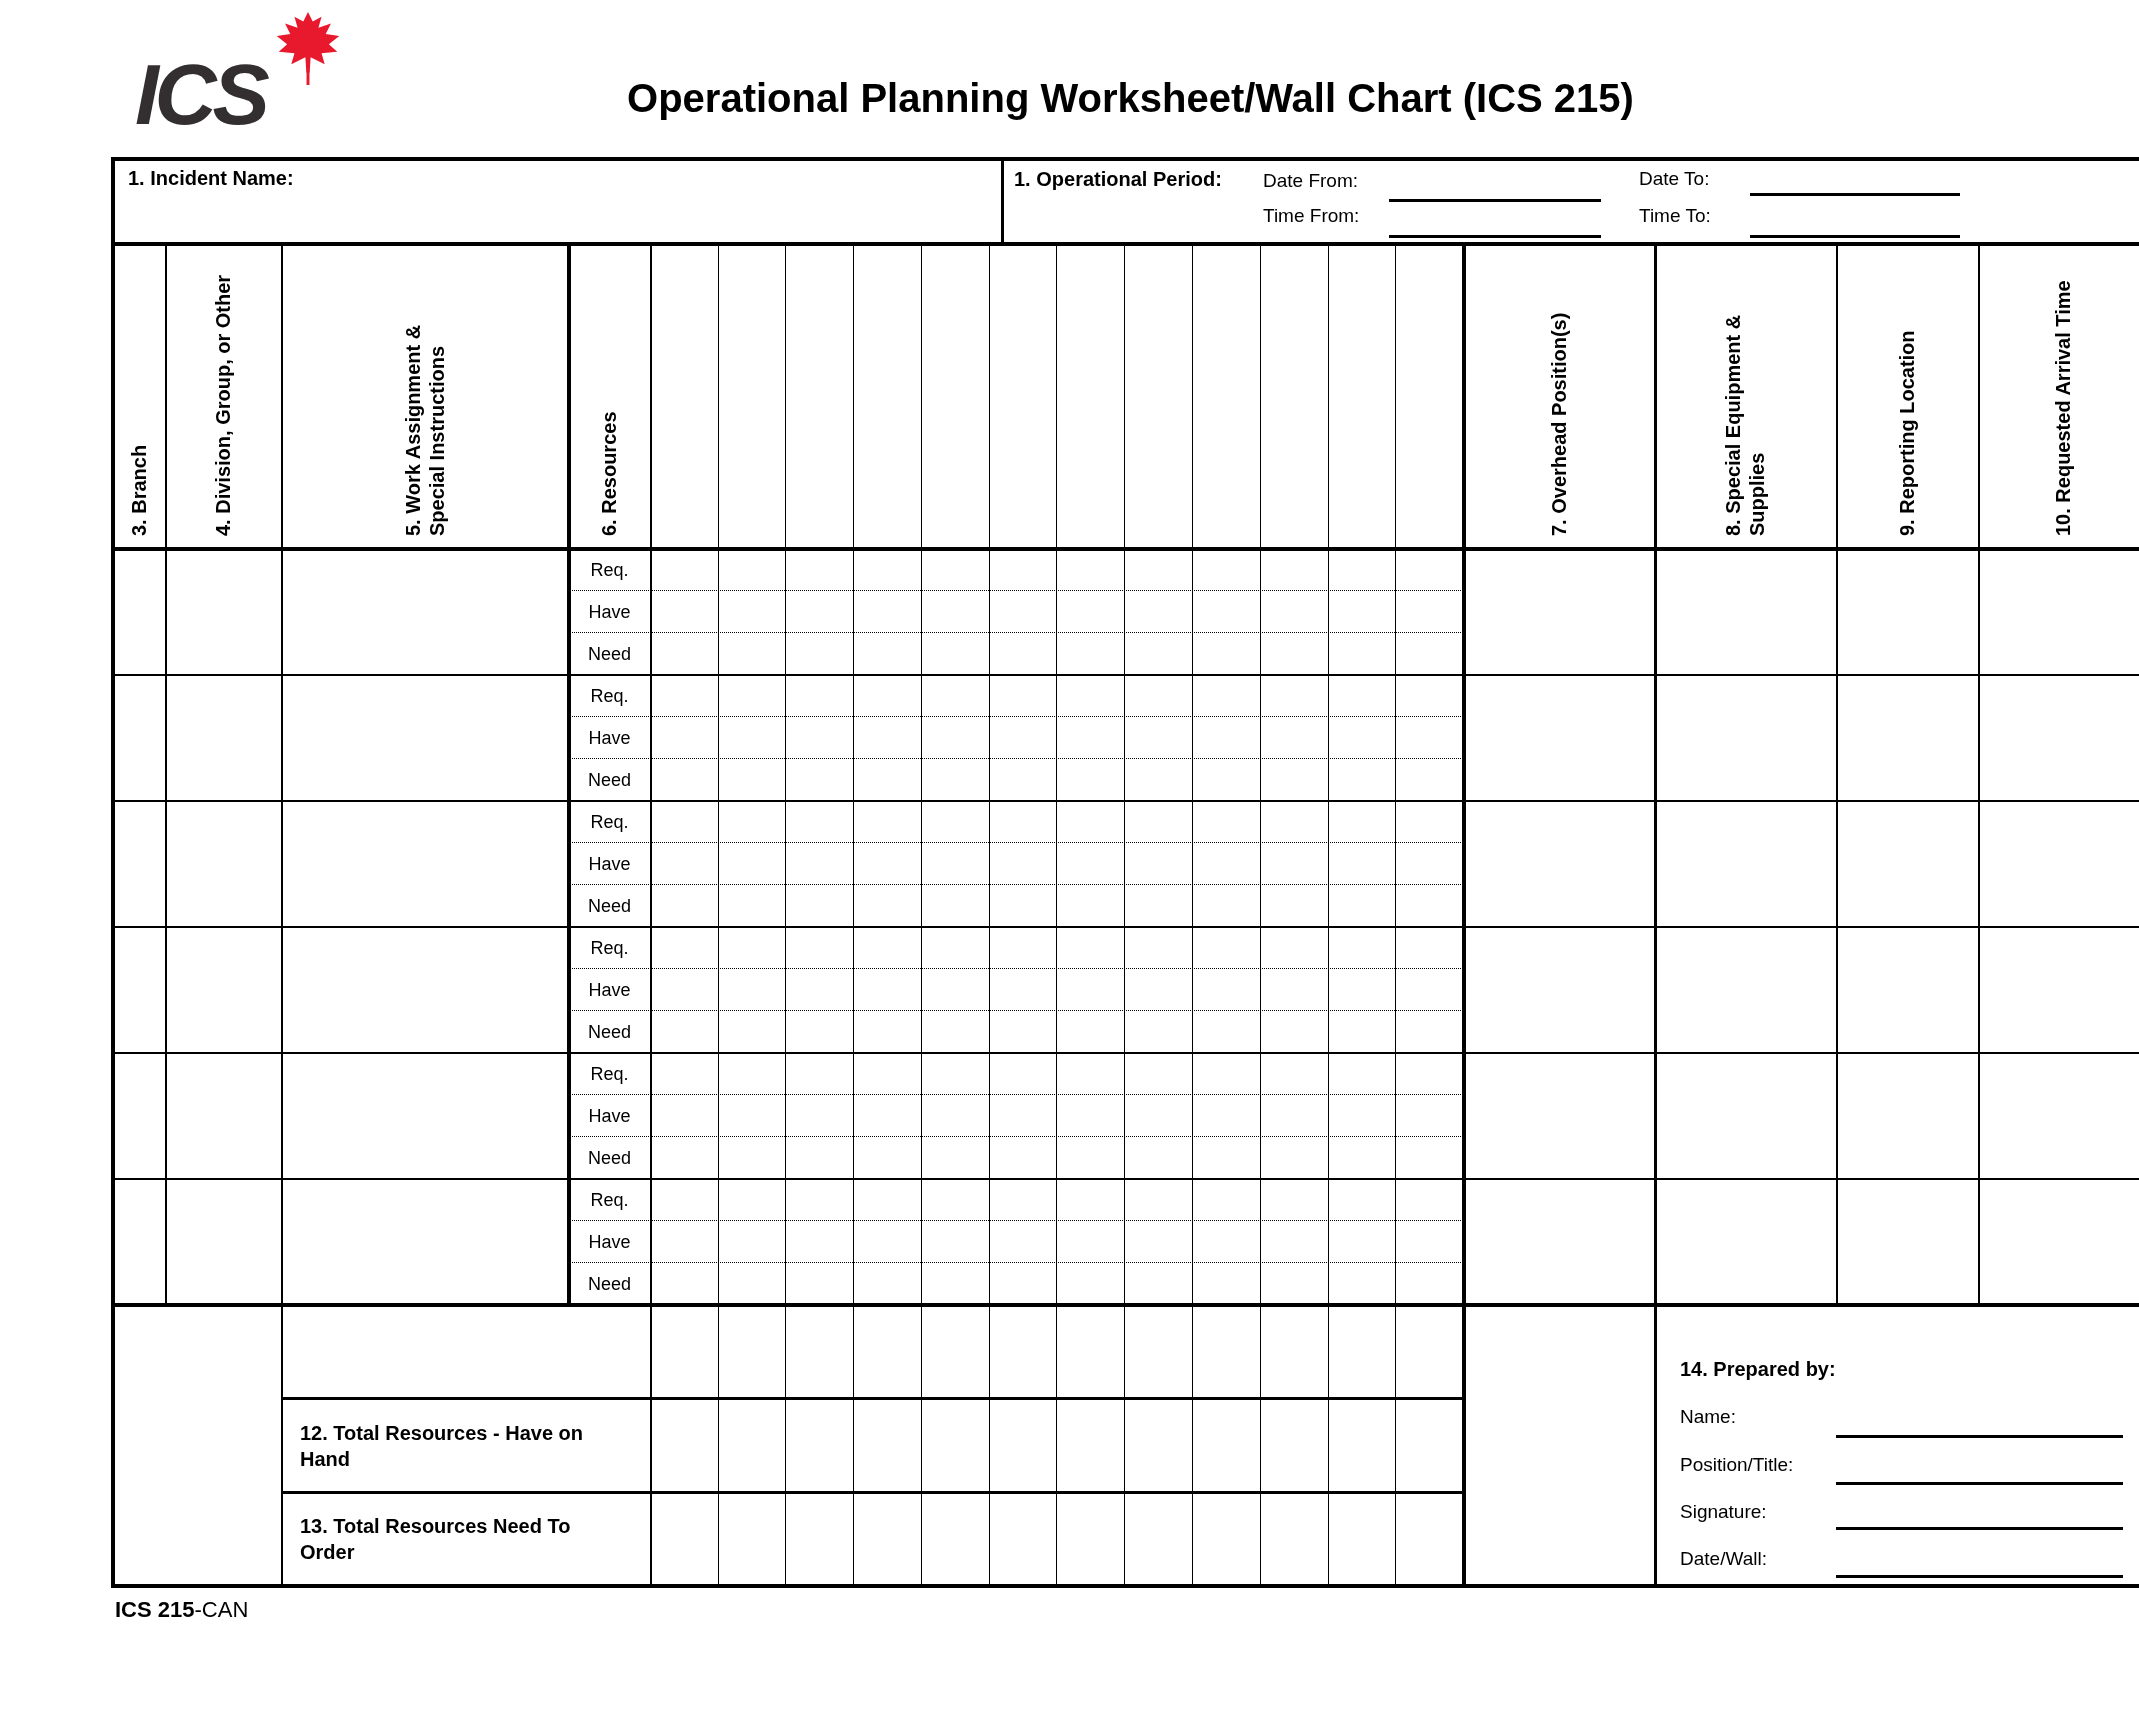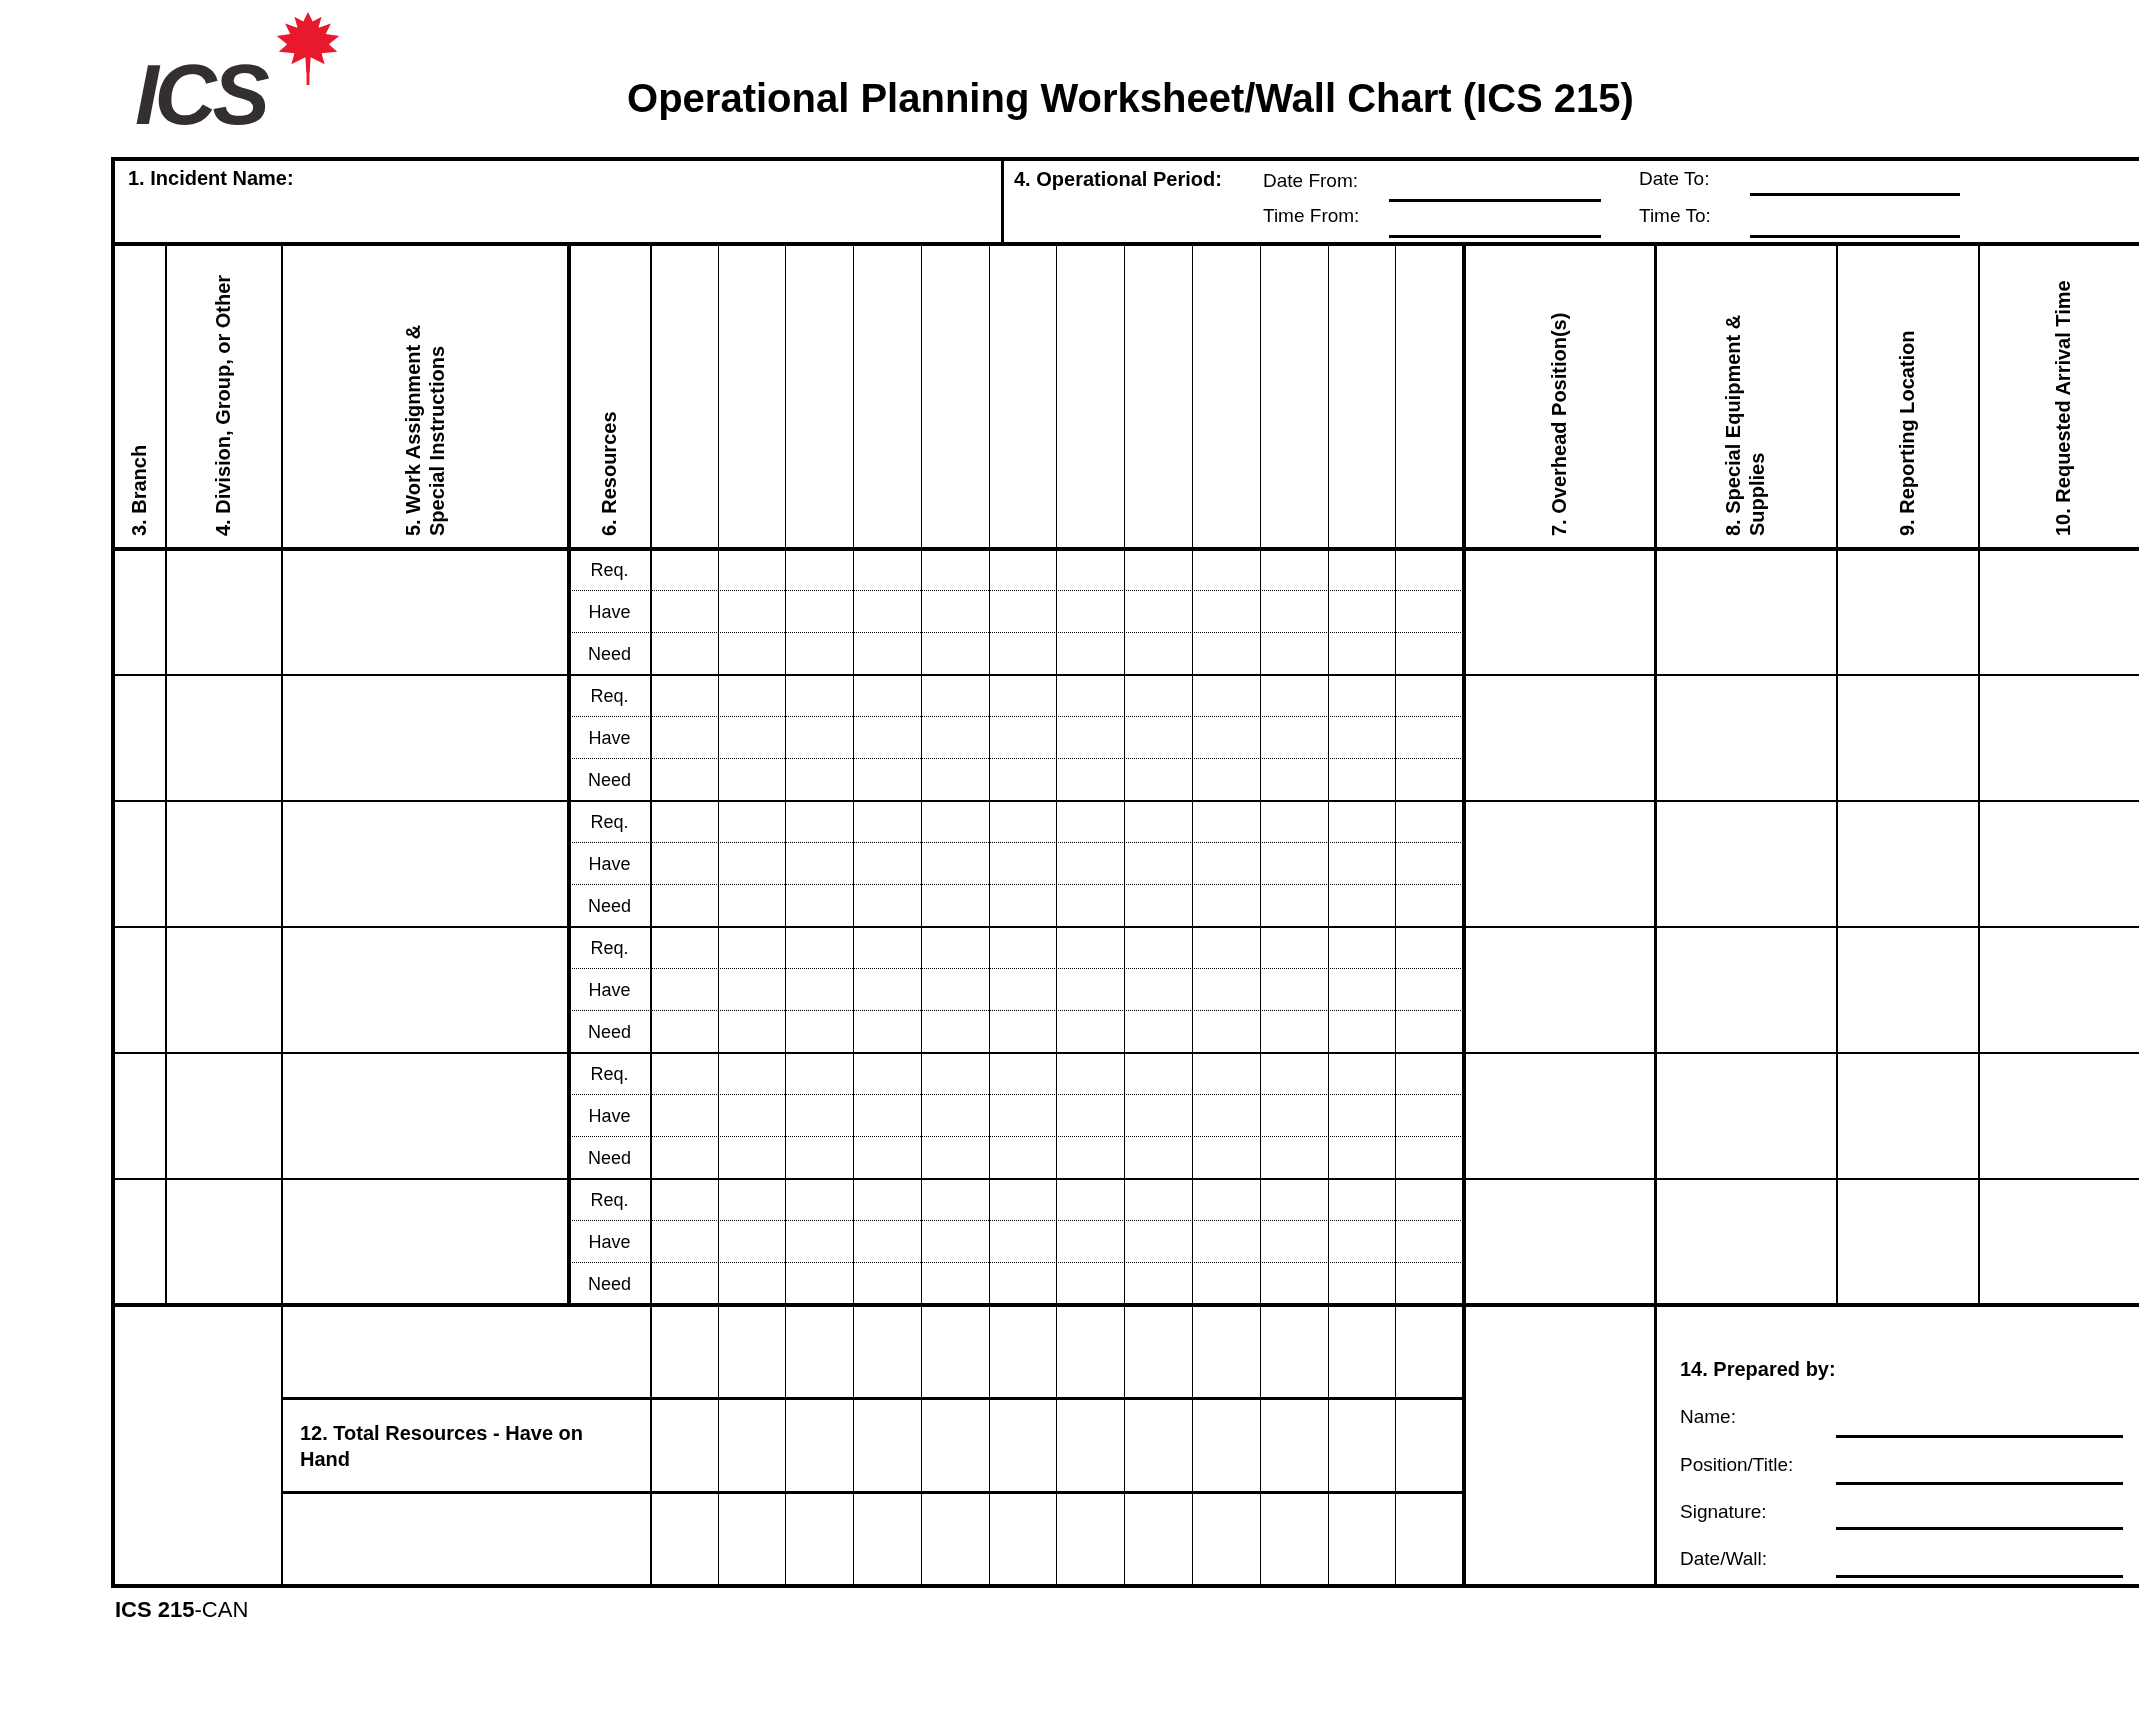--- a/index.html
+++ b/index.html
@@ -44,21 +44,21 @@
     </svg>
   </div>
 
   <div class="title">Operational Planning Worksheet/Wall Chart (ICS 215)</div>
 
   <div class="form-border"></div>
 
   <div class="box-label" style="left:128px;top:167px;">1. Incident Name:</div>
   <div class="region" style="left:124px;top:190px;width:873px;height:49px;"></div>
 
-  <div class="box-label" style="left:1014px;top:168px;">4. Operational Period:</div>
+  <div class="box-label" style="left:1014px;top:168px;">1. Operational Period:</div>
   <div class="field-label" style="left:1263px;top:170px;">Date From:</div>
   <div class="underline" style="left:1389px;top:199px;width:212px;"></div>
   <div class="field-label" style="left:1639px;top:168px;">Date To:</div>
   <div class="underline" style="left:1750px;top:193px;width:210px;"></div>
   <div class="field-label" style="left:1263px;top:205px;">Time From:</div>
   <div class="underline" style="left:1389px;top:235px;width:212px;"></div>
   <div class="field-label" style="left:1639px;top:205px;">Time To:</div>
   <div class="underline" style="left:1750px;top:235px;width:210px;"></div>
 
   <div class="vlabel" style="left:113px;top:536px;width:265px;height:53px;">
@@ -92,20 +92,23 @@
   <div class="region" style="left:282px;top:549px;width:288px;height:755px;"></div>
   <div class="region" style="left:651px;top:549px;width:813px;height:755px;"></div>
   <div class="region" style="left:1464px;top:549px;width:192px;height:755px;"></div>
   <div class="region" style="left:1655px;top:549px;width:181px;height:755px;"></div>
   <div class="region" style="left:1837px;top:549px;width:142px;height:755px;"></div>
   <div class="region" style="left:1979px;top:549px;width:170px;height:755px;"></div>
   <div class="region" style="left:651px;top:1305px;width:813px;height:281px;"></div>
 
   <div class="total-label-cell" style="left:300px;top:1399px;width:325px;height:94px;">
     <div class="total-label">12. Total Resources - Have on Hand</div>
+    </div>
+  <div class="total-label-cell" style="left:300px;top:1492px;width:325px;height:93px;">
+    <div class="total-label">13. Total Resources Need To Order</div>
     </div>
 
   <div class="prep-title" style="left:1680px;top:1333px;">14. Prepared by:</div>
   <div class="prep-label" style="left:1680px;top:1406px;text-align:center;">Name:</div>
   <div class="underline" style="left:1836px;top:1435px;width:287px;"></div>
   <div class="prep-label" style="left:1680px;top:1454px;">Position/Title:</div>
   <div class="underline" style="left:1836px;top:1482px;width:287px;"></div>
   <div class="prep-label" style="left:1680px;top:1501px;">Signature:</div>
   <div class="underline" style="left:1836px;top:1527px;width:287px;"></div>
   <div class="prep-label" style="left:1680px;top:1548px;">Date/Wall:</div>

